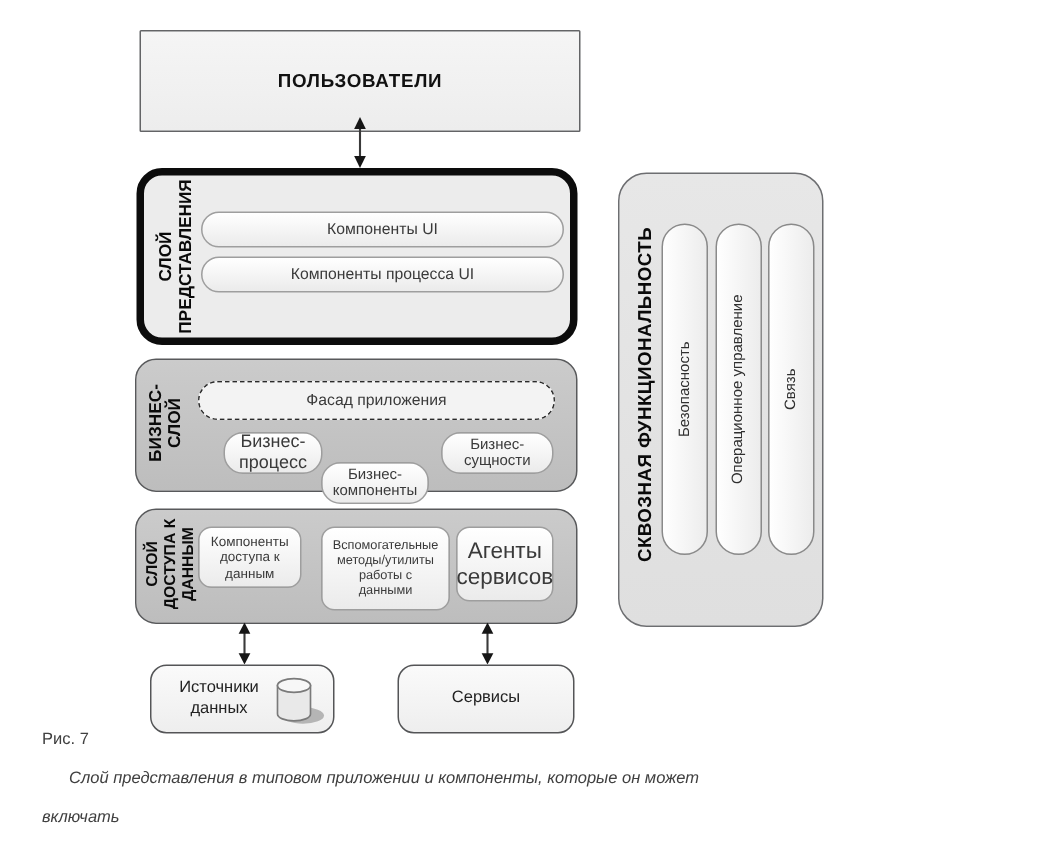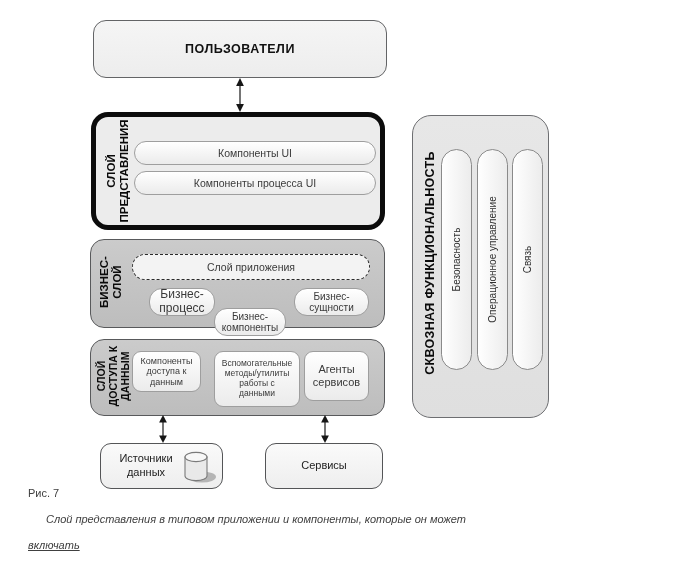--- a/index.html
+++ b/index.html
@@ -3,23 +3,23 @@
 <meta charset="utf-8">
 <style>
   html,body{margin:0;padding:0;background:#ffffff;}
   .canvas{
     position:relative;width:697px;height:566px;background:#ffffff;overflow:hidden;
     font-family:"Liberation Sans","DejaVu Sans",sans-serif;
   }
   .abs{position:absolute;box-sizing:border-box;}
   
   .users{
-    left:93px;top:20px;width:294px;height:58px;
+    left:93px;top:20px;width:294px;height:68px;
     background:linear-gradient(180deg,#f5f5f5,#ededed);
-    border:1.6px solid #636466;border-radius:13px;
+    border:1.6px solid #636466;border-radius:1px;
     display:flex;align-items:center;justify-content:center;
     font-weight:700;font-size:12.5px;letter-spacing:.5px;color:#111;
   }
   .presentation{
     left:91px;top:112px;width:294px;height:118px;
     background:#ececec;border:5px solid #0c0c0c;border-radius:17px;
   }
   .layer-med{
     background:linear-gradient(180deg,#cbcbcb,#bdbdbd);
     border:1.6px solid #58595b;border-radius:14px;
@@ -84,33 +84,33 @@
   <div class="abs presentation">
     <div class="vlabel" style="left:22px;top:54px;font-size:11.5px;">СЛОЙ
 ПРЕДСТАВЛЕНИЯ</div>
     <div class="pill" style="left:38px;top:54px;width:242px;height:24px;">Компоненты процесса UI</div>
     <div class="pill" style="left:38px;top:24px;width:242px;height:24px;">Компоненты UI</div>
   </div>
 
   <div class="abs layer-med business">
     <div class="vlabel" style="left:20px;top:42px;font-size:11.5px;">БИЗНЕС-
 СЛОЙ</div>
-    <div class="pill facade" style="left:41px;top:14px;width:238px;height:26px;">Слой приложения</div>
+    <div class="pill facade" style="left:41px;top:14px;width:238px;height:26px;">Фасад приложения</div>
     <div class="pill" style="left:58px;top:48px;width:66px;height:28px;font-size:12px;">Бизнес-процесс</div>
     <div class="pill" style="left:123px;top:48px;width:72px;height:28px;font-size:10px;margin-top:20px;">Бизнес-компоненты</div>
     <div class="pill" style="left:203px;top:48px;width:75px;height:28px;font-size:10px;">Бизнес-сущности</div>
   </div>
 
   <div class="abs layer-med dataaccess">
     <div class="vlabel" style="left:23px;top:36px;font-size:10.5px;">СЛОЙ
 ДОСТУПА К
 ДАННЫМ</div>
     <div class="pill small" style="left:41px;top:11px;width:69px;height:41px;">Компоненты доступа к данным</div>
     <div class="pill small smaller" style="left:123px;top:11px;width:86px;height:56px;">Вспомогательные методы/утилиты работы с данными</div>
-    <div class="pill small" style="left:213px;top:11px;width:65px;height:50px;font-size:11px;">Агенты сервисов</div>
+    <div class="pill small" style="left:213px;top:11px;width:65px;height:50px;font-size:15px;">Агенты сервисов</div>
   </div>
 
   <div class="abs cross">
     <div class="vlabel" style="left:17px;top:147px;font-size:12.5px;white-space:nowrap;letter-spacing:.3px;">СКВОЗНАЯ ФУНКЦИОНАЛЬНОСТЬ</div>
     <div class="vpill" style="left:28px;top:33px;width:31px;height:221px;">
       <span class="vtext">Безопасность</span>
     </div>
     <div class="vpill" style="left:64px;top:33px;width:31px;height:221px;">
       <span class="vtext">Операционное управление</span>
     </div>
@@ -136,15 +136,15 @@
     <span style="display:inline-block;width:72px;padding-left:9px;">Источники данных</span>
     <svg style="position:absolute;right:4px;top:4px;" width="38" height="38" viewBox="0 0 38 38">
       <ellipse cx="22" cy="29" rx="14" ry="5.5" fill="#b5b5b5"></ellipse>
       <path d="M5 9 v19 a11 4.6 0 0 0 22 0 V9 Z" fill="#e9e9e9" stroke="#7a7a7a" stroke-width="1.1"></path>
       <ellipse cx="16" cy="9" rx="11" ry="4.6" fill="#f7f7f7" stroke="#7a7a7a" stroke-width="1.1"></ellipse>
     </svg>
   </div>
 
   <div class="caption" style="left:28px;top:487px;">Рис. 7</div>
   <div class="caption it" style="left:28px;top:513px;margin-left:18px;">Слой представления в типовом приложении и компоненты, которые он может</div>
-  <div class="caption it" style="left:28px;top:539px;text-decoration:underline;">включать</div>
+  <div class="caption it" style="left:28px;top:539px;">включать</div>
 
 </div>
 
 </body></html>

